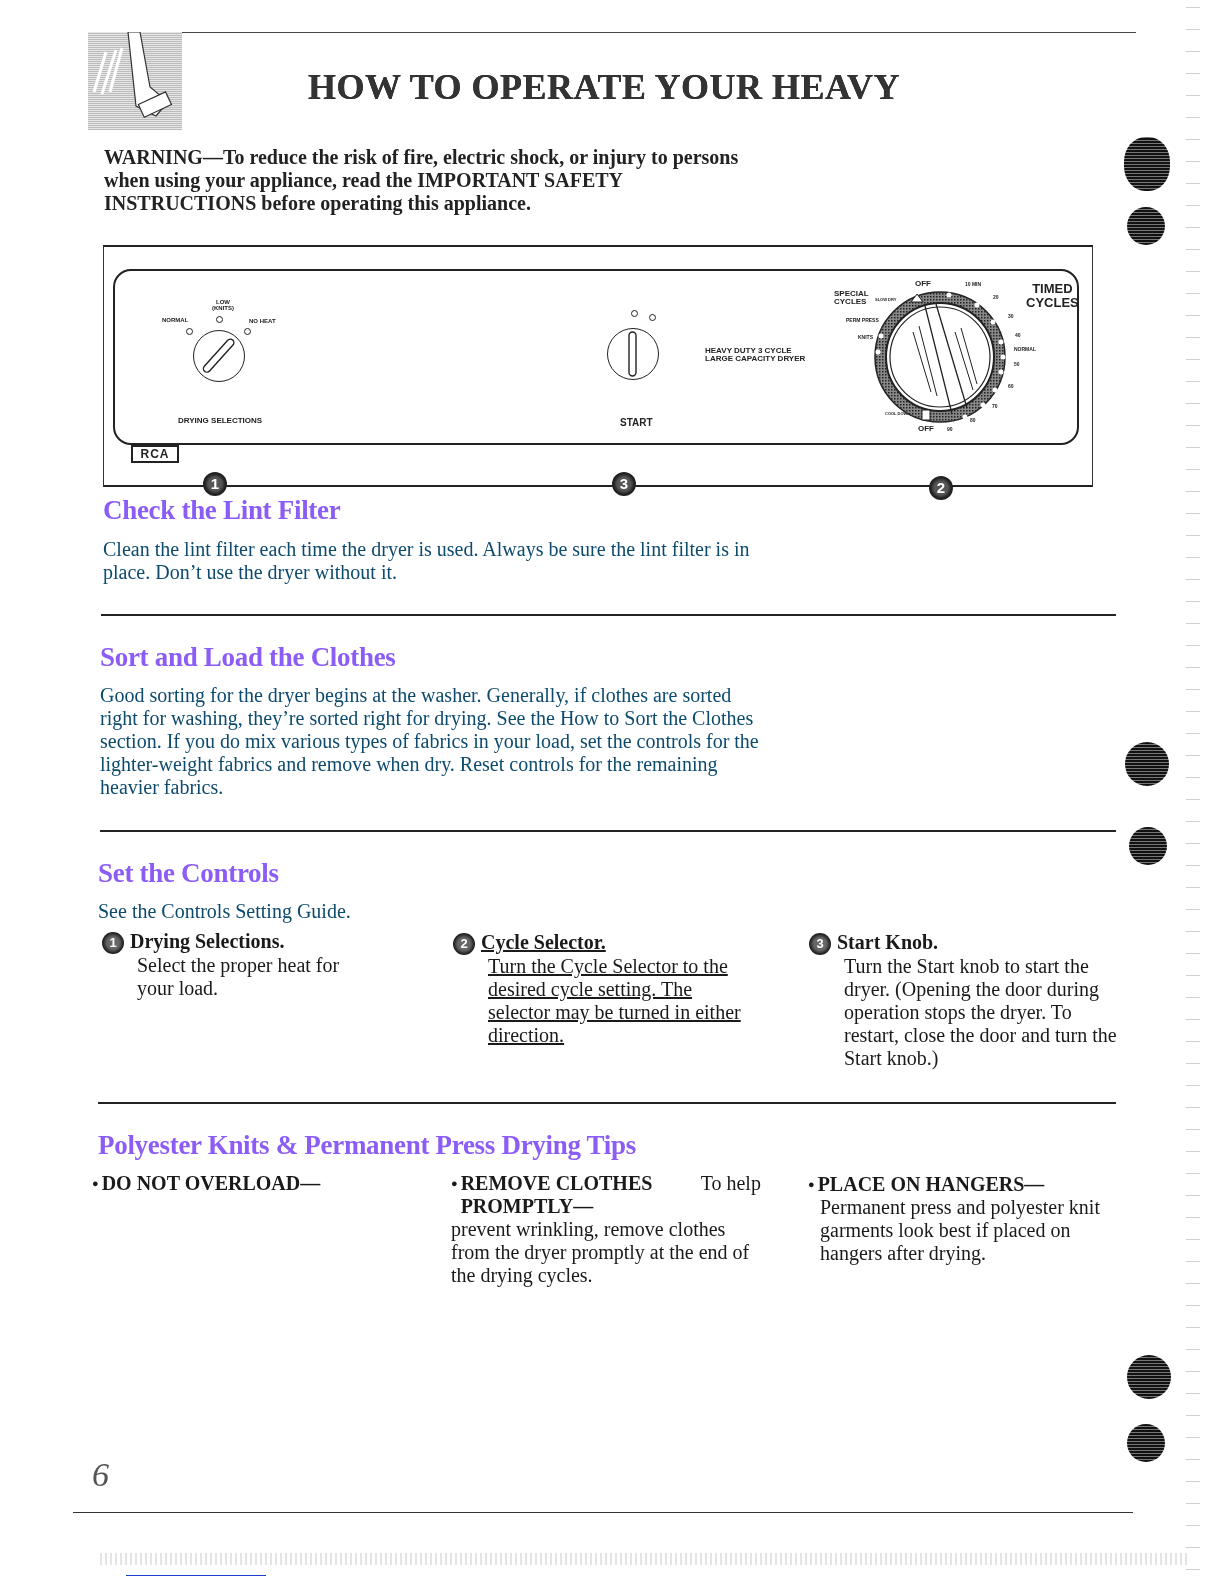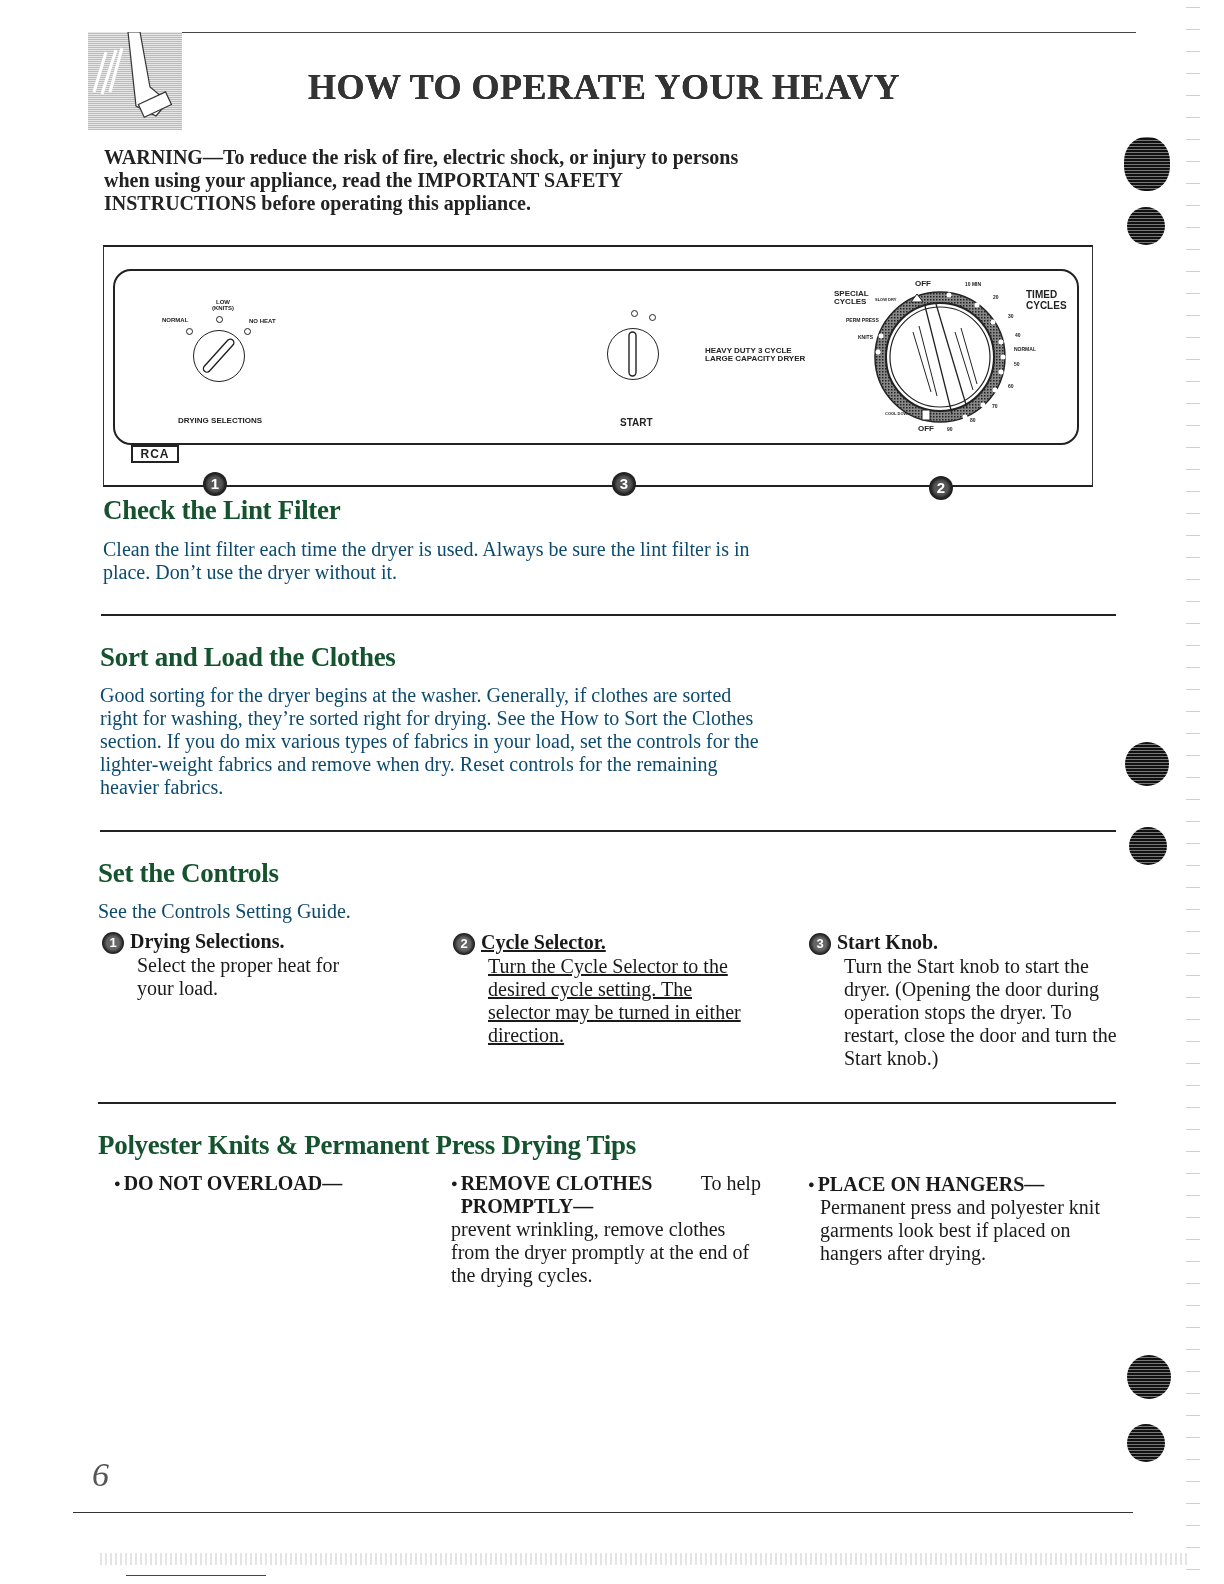--- a/index.html
+++ b/index.html
@@ -60,21 +60,21 @@
   }
   .small-callout {
     display: inline-block; width: 22px; height: 22px; border-radius: 50%;
     background: radial-gradient(circle, #666 0 40%, #222 65%);
     color: #fff; font-family: "Liberation Sans", sans-serif; font-weight: bold;
     font-size: 13px; line-height: 22px; text-align: center; vertical-align: 1px; margin-right: 6px;
   }
 
   
   .h2 {
-    position: absolute; font-size: 27px; font-weight: bold; color: #14532d;
+    position: absolute; font-size: 27px; font-weight: bold; color: #8b5cf6;
     letter-spacing: -0.3px;
   }
   .body-text {
     position: absolute; font-size: 20px; line-height: 23px; color: #0c4a6e;
   }
   .col { position: absolute; font-size: 20px; line-height: 23px; color: #1a1a1a; }
   .col .title { font-weight: bold; display: block; }
   .col .desc { display: block; }
   .indent { padding-left: 35px; }
   .bullet-title { font-weight: bold; }
@@ -146,21 +146,21 @@
 
 <div class="plabel" style="left:705px; top:347px; font-size:8px;">
   <div>HEAVY DUTY 3 CYCLE</div>
   <div>LARGE CAPACITY DRYER</div>
 </div>
 
 <div class="plabel" style="left:834px; top:290px; font-size:8px;">
   <div>SPECIAL</div>
   <div>CYCLES</div>
 </div>
-<div class="plabel" style="left:1026px; top:290px; font-size:10px; text-align:left;">
+<div class="plabel" style="left:1026px; top:282px; font-size:13px; text-align:center;">
   <div>TIMED</div>
   <div>CYCLES</div>
 </div>
 <div class="plabel" style="left:915px; top:280px; font-size:8px;">OFF</div>
 <div class="plabel" style="left:918px; top:425px; font-size:8px;">OFF</div>
 <div class="plabel" style="left:875px; top:298px; font-size:4px;">SLOW DRY</div>
 <div class="plabel" style="left:846px; top:318px; font-size:5px;">PERM PRESS</div>
 <div class="plabel" style="left:858px; top:335px; font-size:5px;">KNITS</div>
 <div class="plabel" style="left:885px; top:412px; font-size:4px;">COOL DOWN</div>
 <div class="plabel" style="left:965px; top:282px; font-size:5px;">10 MIN</div>
@@ -233,21 +233,21 @@
   <span class="desc indent" style="width:265px;">Turn the Cycle Selector to the desired cycle setting. The selector may be turned in either direction.</span>
 </div>
 <div class="col" style="left:809px; top:931px; width:320px;">
   <span class="title"><span class="small-callout">3</span><span>Start Knob.</span></span>
   <span class="desc indent" style="width:280px;">Turn the Start knob to start the dryer. (Opening the door during operation stops the dryer. To restart, close the door and turn the Start knob.)</span>
 </div>
 <div class="rule" style="left:98px; top:1102px; width:1018px;"></div>
 
 <div class="h2" style="left:98px; top:1130px;">Polyester Knits &amp; Permanent Press Drying Tips</div>
 
-<div class="col" style="left:114px; top:1172px; width:320px;">
+<div class="col" style="left:92px; top:1172px; width:320px;">
   <span class="bullet-title"><span class="bullet">●</span><span>DO NOT OVERLOAD—</span></span>
 </div>
 <div class="col" style="left:451px; top:1172px; width:310px;">
   <span class="bullet">●</span><span class="bullet-title" style="display:inline-block; width:240px; vertical-align:top;">REMOVE CLOTHES PROMPTLY—</span><span class="desc" style="display:inline; margin-left:0;">To help prevent wrinkling, remove clothes from the dryer promptly at the end of the drying cycles.</span>
 </div>
 <div class="col" style="left:808px; top:1173px; width:310px;">
   <span class="bullet-title"><span class="bullet">●</span><span>PLACE ON HANGERS—</span></span>
   <span class="desc" style="display:block; padding-left:12px; width:295px;">Permanent press and polyester knit garments look best if placed on hangers after drying.</span>
 </div>
 

